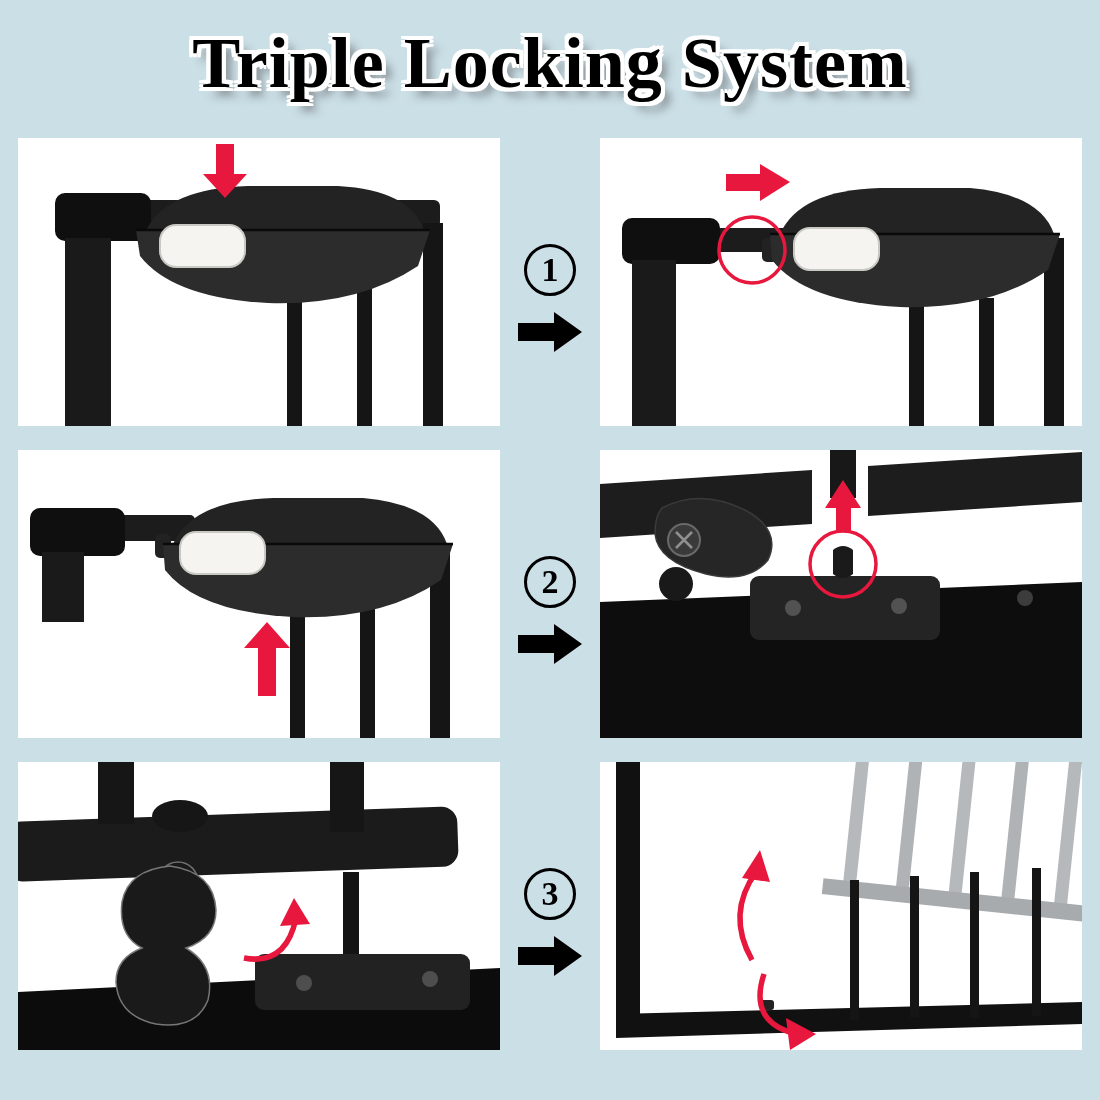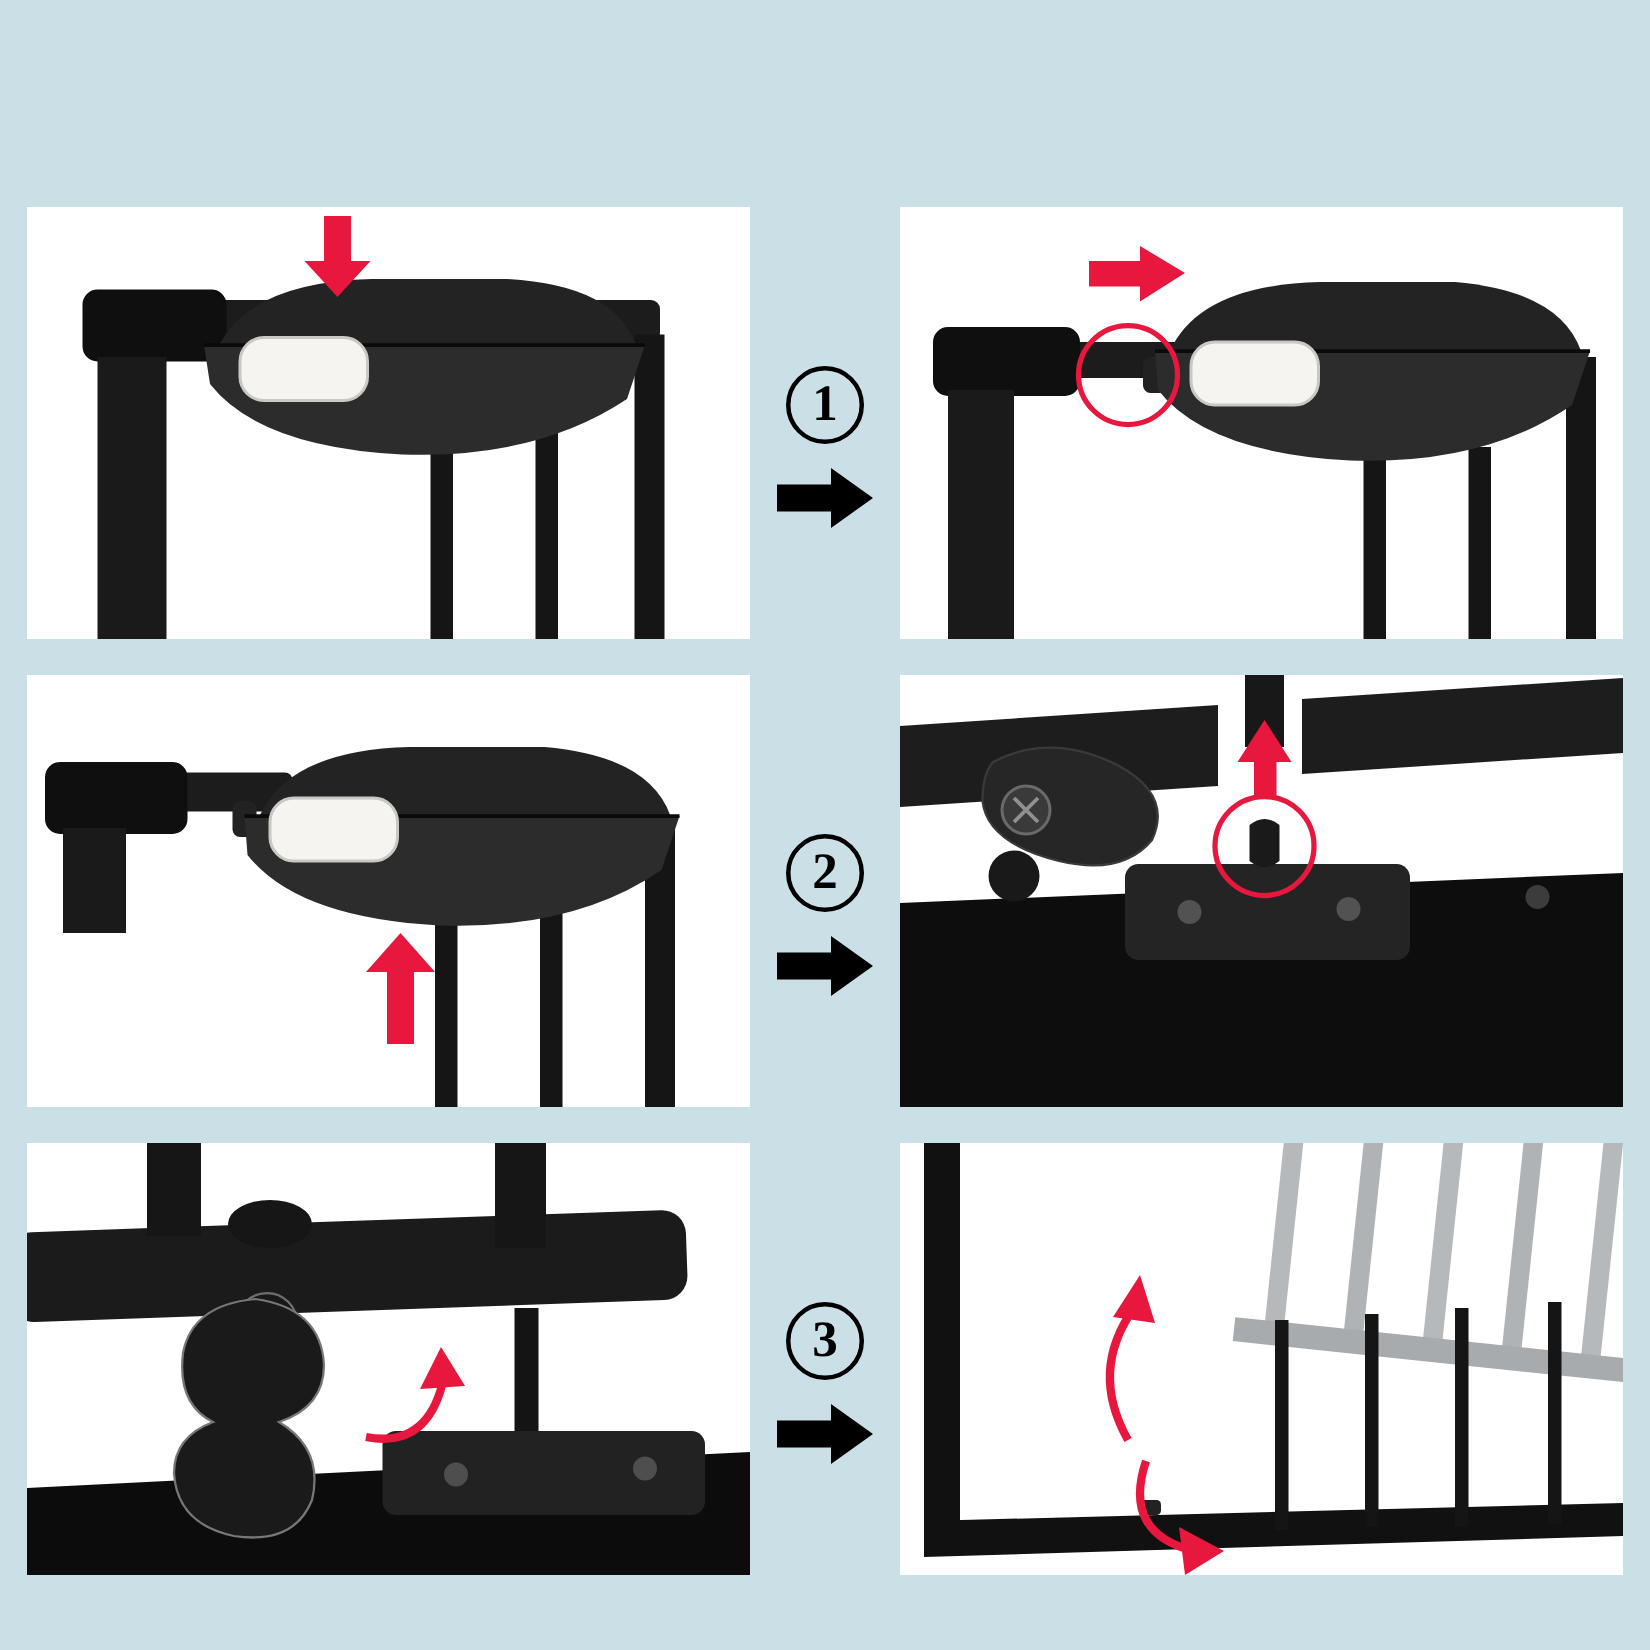--- a/index.html
+++ b/index.html
@@ -47,20 +47,21 @@
     background:transparent;
     line-height:1;
   }
   .step-arrow { margin-top:14px; display:block; }
 </style>
 </head>
 <body>
 
 <div class="canvas">
 
+  <h1 class="title">Triple Locking System</h1>
 
   <section class="row row1">
 
     <div class="panel left">
       <svg viewBox="0 0 482 288">
         <rect x="92" y="62" width="330" height="28" rx="6" fill="#1c1c1c"></rect>
         <rect x="37" y="55" width="96" height="48" rx="10" fill="#0f0f0f"></rect>
         <rect x="47" y="100" width="46" height="188" fill="#1a1a1a"></rect>
         <rect x="405" y="85" width="20" height="203" fill="#151515"></rect>
         <rect x="269" y="150" width="15" height="138" fill="#151515"></rect>

